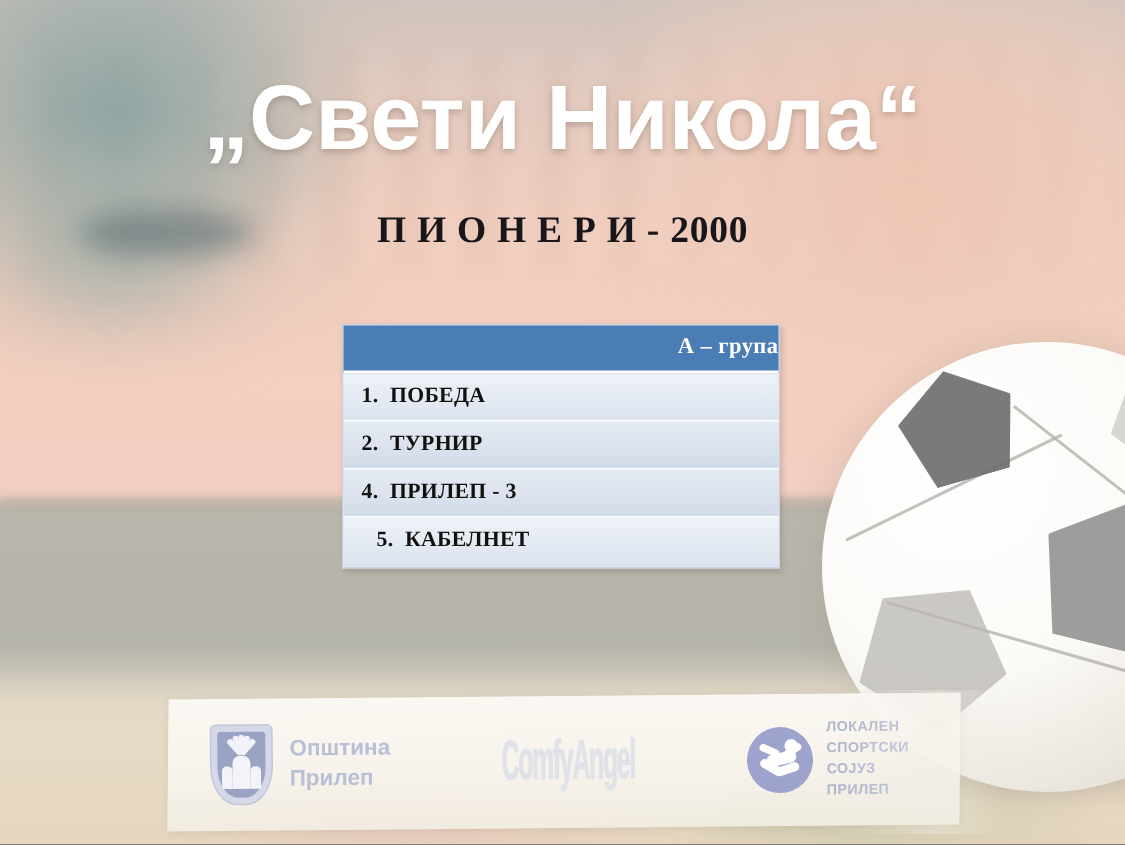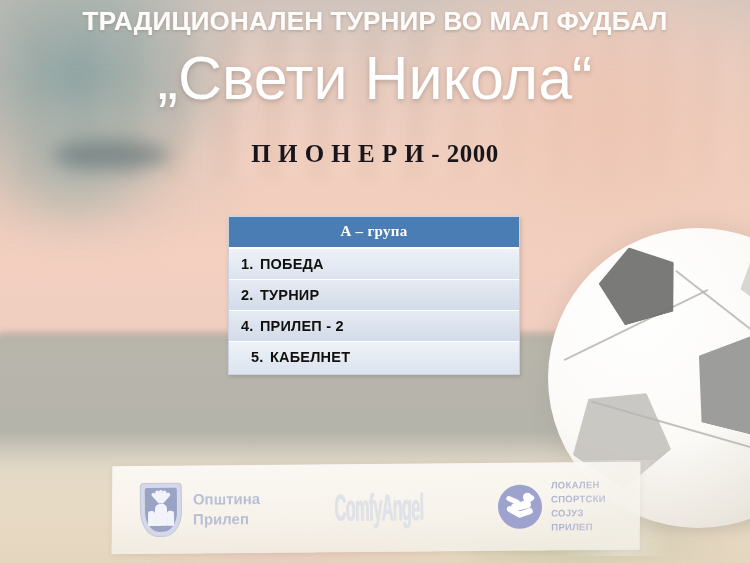--- a/index.html
+++ b/index.html
@@ -199,21 +199,21 @@
     color: #fdfcfa;
     text-shadow: 0 1px 3px rgba(120,100,90,0.45), 0 0 1px rgba(255,255,255,.9);
     white-space: nowrap;
   }
   .title-line2 {
     position: absolute;
     left: 0; top: 48px;
     width: 750px;
     text-align: center;
     font-size: 61px;
-    font-weight: normal;
+    font-weight: bold;
     color: #ffffff;
     text-shadow: 0 2px 5px rgba(120,100,90,0.40);
     line-height: 1.0;
     white-space: nowrap;
   }
   .subtitle {
     position: absolute;
     left: 0; top: 140px;
     width: 750px;
     text-align: center;
@@ -235,27 +235,27 @@
     box-shadow: 1px 2px 4px rgba(90,85,80,0.25);
     background: #e7ecf3;
     box-sizing: border-box;
   }
   .tbl-header {
     background: #4b7db5;
     color: #ffffff;
     font-family: "Liberation Serif", serif;
     font-weight: bold;
     font-size: 15px;
-    text-align: center;
+    text-align: right;
     padding: 6px 0 7px 0;
     border-bottom: 2px solid #ffffff;
     letter-spacing: .3px;
   }
   .tbl-row {
-    font-family: Liberation Sans, sans-serif;
+    font-family: Liberation Serif, serif;
     font-weight: bold;
     font-size: 14.5px;
     color: #12110f;
     padding: 7px 0 7px 12px;
     border-bottom: 1px solid #ffffff;
     letter-spacing: .2px;
     white-space: nowrap;
   }
   .tbl-row.odd  { background: linear-gradient(to bottom, #eef2f8 0%, #dbe3ee 100%); }
   .tbl-row.even { background: linear-gradient(to bottom, #e6ebf3 0%, #d2dbe9 100%); }
@@ -433,35 +433,34 @@
   <div class="ball">
     <div class="seam s1"></div>
     <div class="seam s2"></div>
     <div class="seam s3"></div>
     <div class="pent p1"></div>
     <div class="pent p2"></div>
     <div class="pent p3"></div>
     <div class="pent p4"></div>
   </div>
 
-  <div class="title-line1">ТРАДИЦИОНАЛЕН ТУРНИР ВО МАЛ ФУДБАЛ</div>
   <div class="title-line2">„Свети Никола“</div>
   <div class="subtitle">П И О Н Е Р И - 2000</div>
 
   <div class="table-wrap">
     <div class="tbl-header">А – група</div>
 
     <div class="tbl-row odd">
       <span class="num">1.</span><span>ПОБЕДА</span>
     </div>
     <div class="tbl-row even">
       <span class="num">2.</span><span>ТУРНИР</span>
     </div>
     <div class="tbl-row even">
-      <span class="num">4.</span><span>ПРИЛЕП - 2</span>
+      <span class="num">4.</span><span>ПРИЛЕП - 3</span>
     </div>
     <div class="tbl-row odd">
       <span class="num">5.</span><span>КАБЕЛНЕТ</span>
     </div>
   </div>
 
   <div class="banner">
     <div class="banner-inner">
 
       <div class="logo-block logo-muni">

